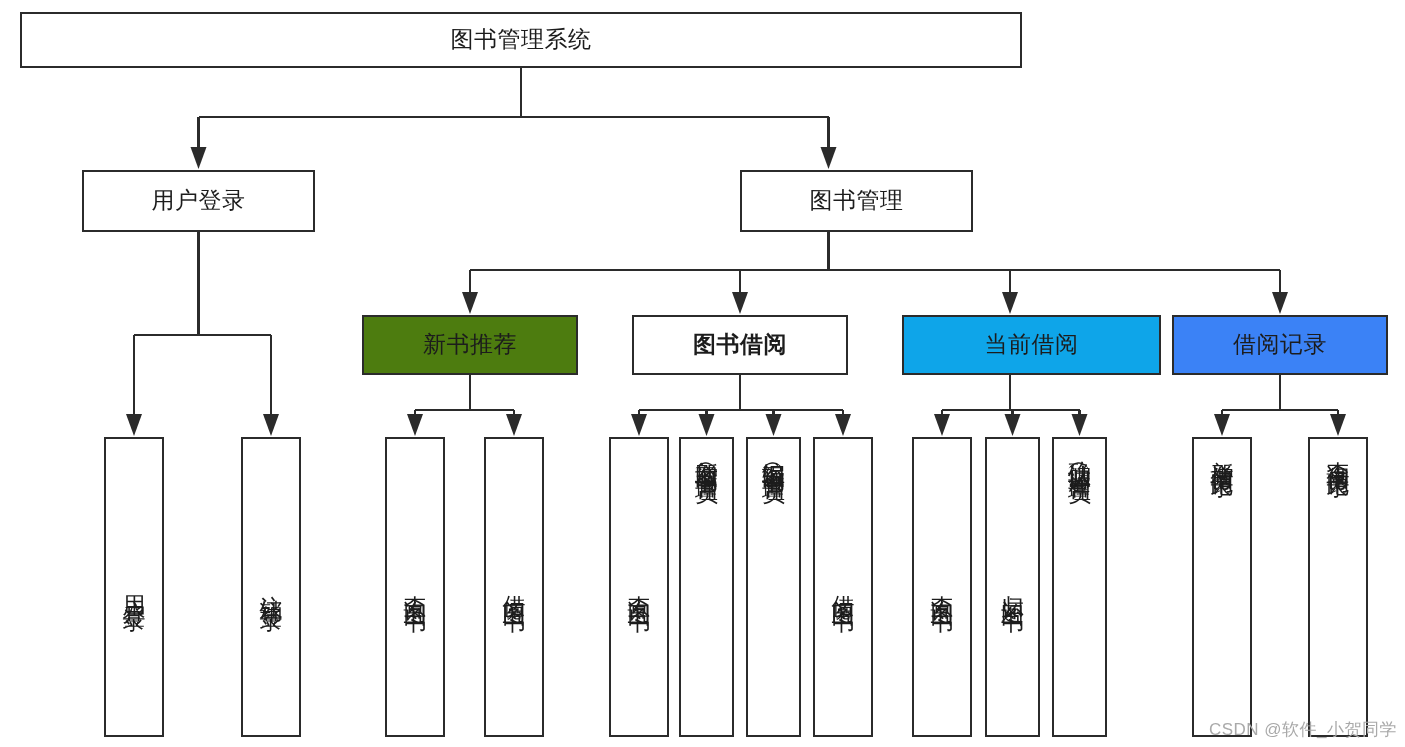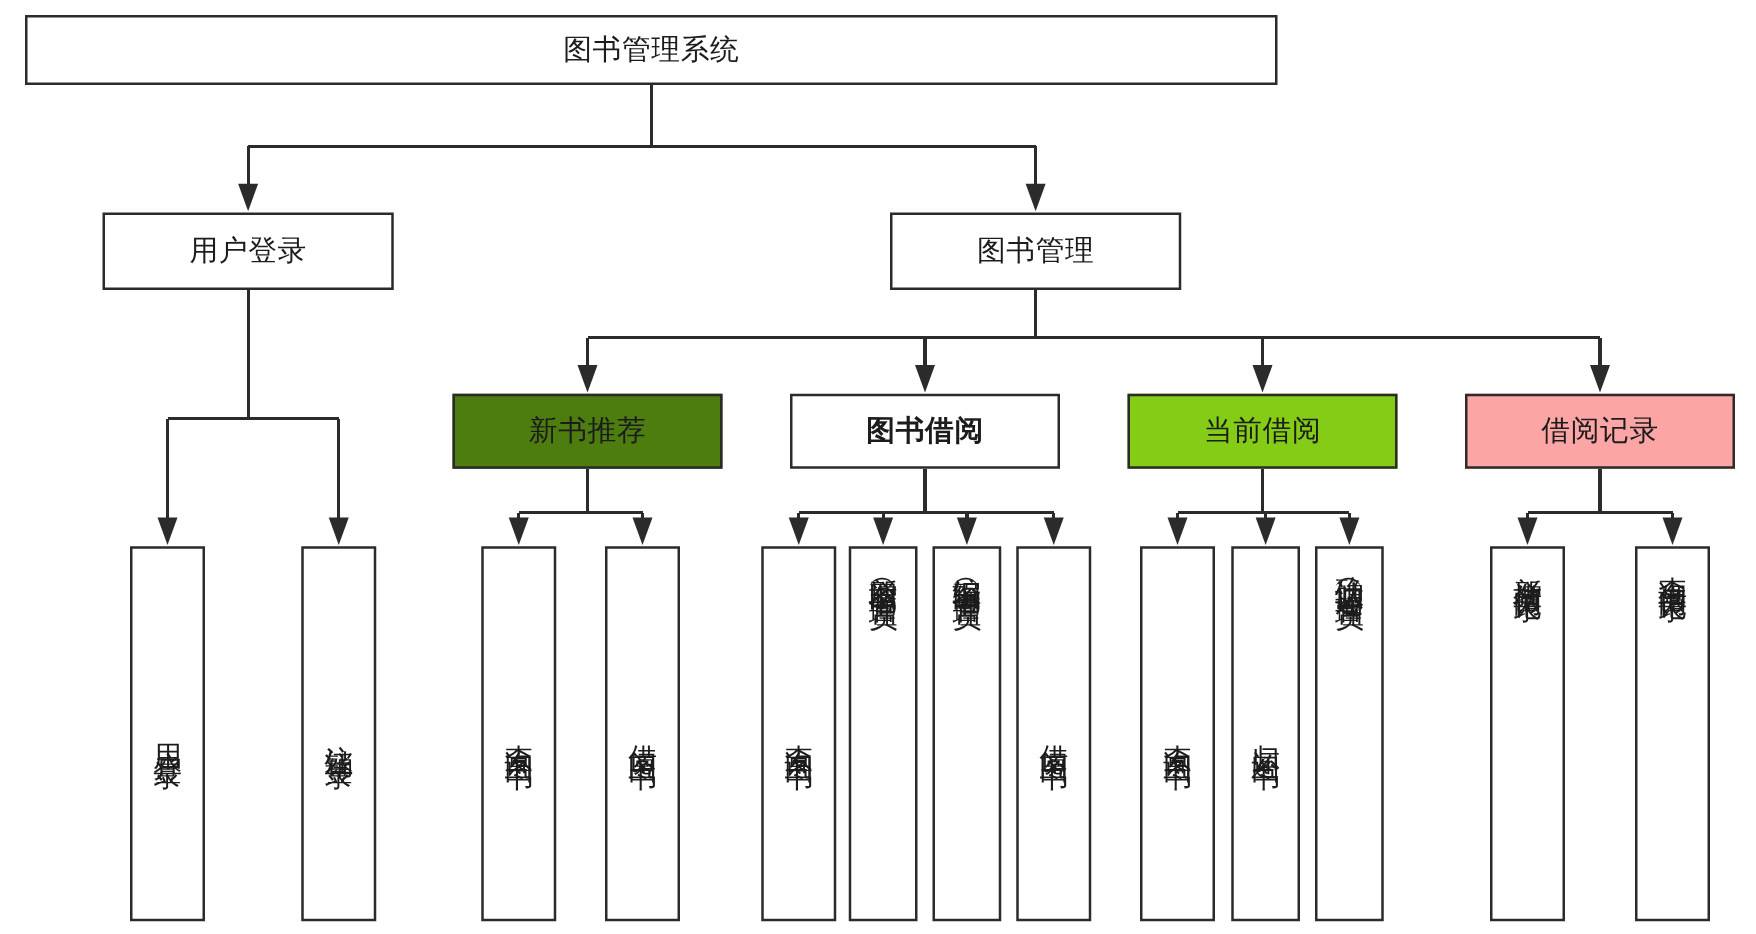--- a/index.html
+++ b/index.html
@@ -136,33 +136,33 @@
       <line x1="1338" y1="410" x2="1338" y2="417" stroke="#2b2b2b" stroke-width="2.6" shape-rendering="crispEdges"></line>
       <path d="M1330,414 L1346,414 L1338,436 Z" fill="#2b2b2b"></path>
     </svg>
   <div id="node-layer">
       <div class="node-box" style="left: 20px; top: 12px; width: 1002px; height: 56px; border-color: rgb(43, 43, 43); background: rgb(255, 255, 255);">
         <span class="node-label-h" style="color: rgb(28, 28, 28);">图书管理系统</span>
       </div>
       <div class="node-box" style="left: 82px; top: 170px; width: 233px; height: 62px; border-color: rgb(43, 43, 43); background: rgb(255, 255, 255);">
         <span class="node-label-h" style="color: rgb(28, 28, 28);">用户登录</span>
       </div>
-      <div class="node-box" style="left: 712px; top: 170px; width: 233px; height: 62px; border-color: rgb(43, 43, 43); background: rgb(255, 255, 255);">
+      <div class="node-box" style="left: 740px; top: 170px; width: 233px; height: 62px; border-color: rgb(43, 43, 43); background: rgb(255, 255, 255);">
         <span class="node-label-h" style="color: rgb(28, 28, 28);">图书管理</span>
       </div>
       <div class="node-box" style="left: 362px; top: 315px; width: 216px; height: 60px; border-color: rgb(43, 43, 43); background: #4d7c0f;">
         <span class="node-label-h" style="color: rgb(28, 28, 28);">新书推荐</span>
       </div>
       <div class="node-box" style="left: 632px; top: 315px; width: 216px; height: 60px; border-color: rgb(43, 43, 43); background: rgb(255, 255, 255); font-weight: bold;">
         <span class="node-label-h" style="color: rgb(28, 28, 28);">图书借阅</span>
       </div>
-      <div class="node-box" style="left: 902px; top: 315px; width: 216px; height: 60px; border-color: rgb(43, 43, 43); background: #84cc16;">
+      <div class="node-box" style="left: 902px; top: 315px; width: 259px; height: 60px; border-color: rgb(43, 43, 43); background: #0ea5e9;">
         <span class="node-label-h" style="color: rgb(28, 28, 28);">当前借阅</span>
       </div>
-      <div class="node-box" style="left: 1172px; top: 315px; width: 216px; height: 60px; border-color: rgb(43, 43, 43); background: #fca5a5;">
+      <div class="node-box" style="left: 1172px; top: 315px; width: 216px; height: 60px; border-color: rgb(43, 43, 43); background: #3b82f6;">
         <span class="node-label-h" style="color: rgb(28, 28, 28);">借阅记录</span>
       </div>
       <div class="node-box vertical" style="left: 104px; top: 437px; width: 60px; height: 300px; border-color: rgb(43, 43, 43); background: rgb(255, 255, 255);">
         <span class="node-label-v" style="color: rgb(28, 28, 28);">用户登录</span>
       </div>
       <div class="node-box vertical" style="left: 241px; top: 437px; width: 60px; height: 300px; border-color: rgb(43, 43, 43); background: rgb(255, 255, 255);">
         <span class="node-label-v" style="color: rgb(28, 28, 28);">注销登录</span>
       </div>
       <div class="node-box vertical" style="left: 385px; top: 437px; width: 60px; height: 300px; border-color: rgb(43, 43, 43); background: rgb(255, 255, 255);">
         <span class="node-label-v" style="color: rgb(28, 28, 28);">查询图书</span>
@@ -191,13 +191,14 @@
       <div class="node-box vertical tall-text" style="left: 1052px; top: 437px; width: 55px; height: 300px; border-color: rgb(43, 43, 43); background: rgb(255, 255, 255);">
         <span class="node-label-v" style="color: rgb(28, 28, 28); letter-spacing: 3px;">确认归还（管理员）</span>
       </div>
       <div class="node-box vertical tall-text" style="left: 1192px; top: 437px; width: 60px; height: 300px; border-color: rgb(43, 43, 43); background: rgb(255, 255, 255);">
         <span class="node-label-v" style="color: rgb(28, 28, 28); letter-spacing: 3px;">新增借阅记录</span>
       </div>
       <div class="node-box vertical tall-text" style="left: 1308px; top: 437px; width: 60px; height: 300px; border-color: rgb(43, 43, 43); background: rgb(255, 255, 255);">
         <span class="node-label-v" style="color: rgb(28, 28, 28); letter-spacing: 3px;">查询借阅记录</span>
       </div>
     </div>
+  <div class="watermark">CSDN @软件_小贺同学</div>
 </div>
 
 </body></html>

